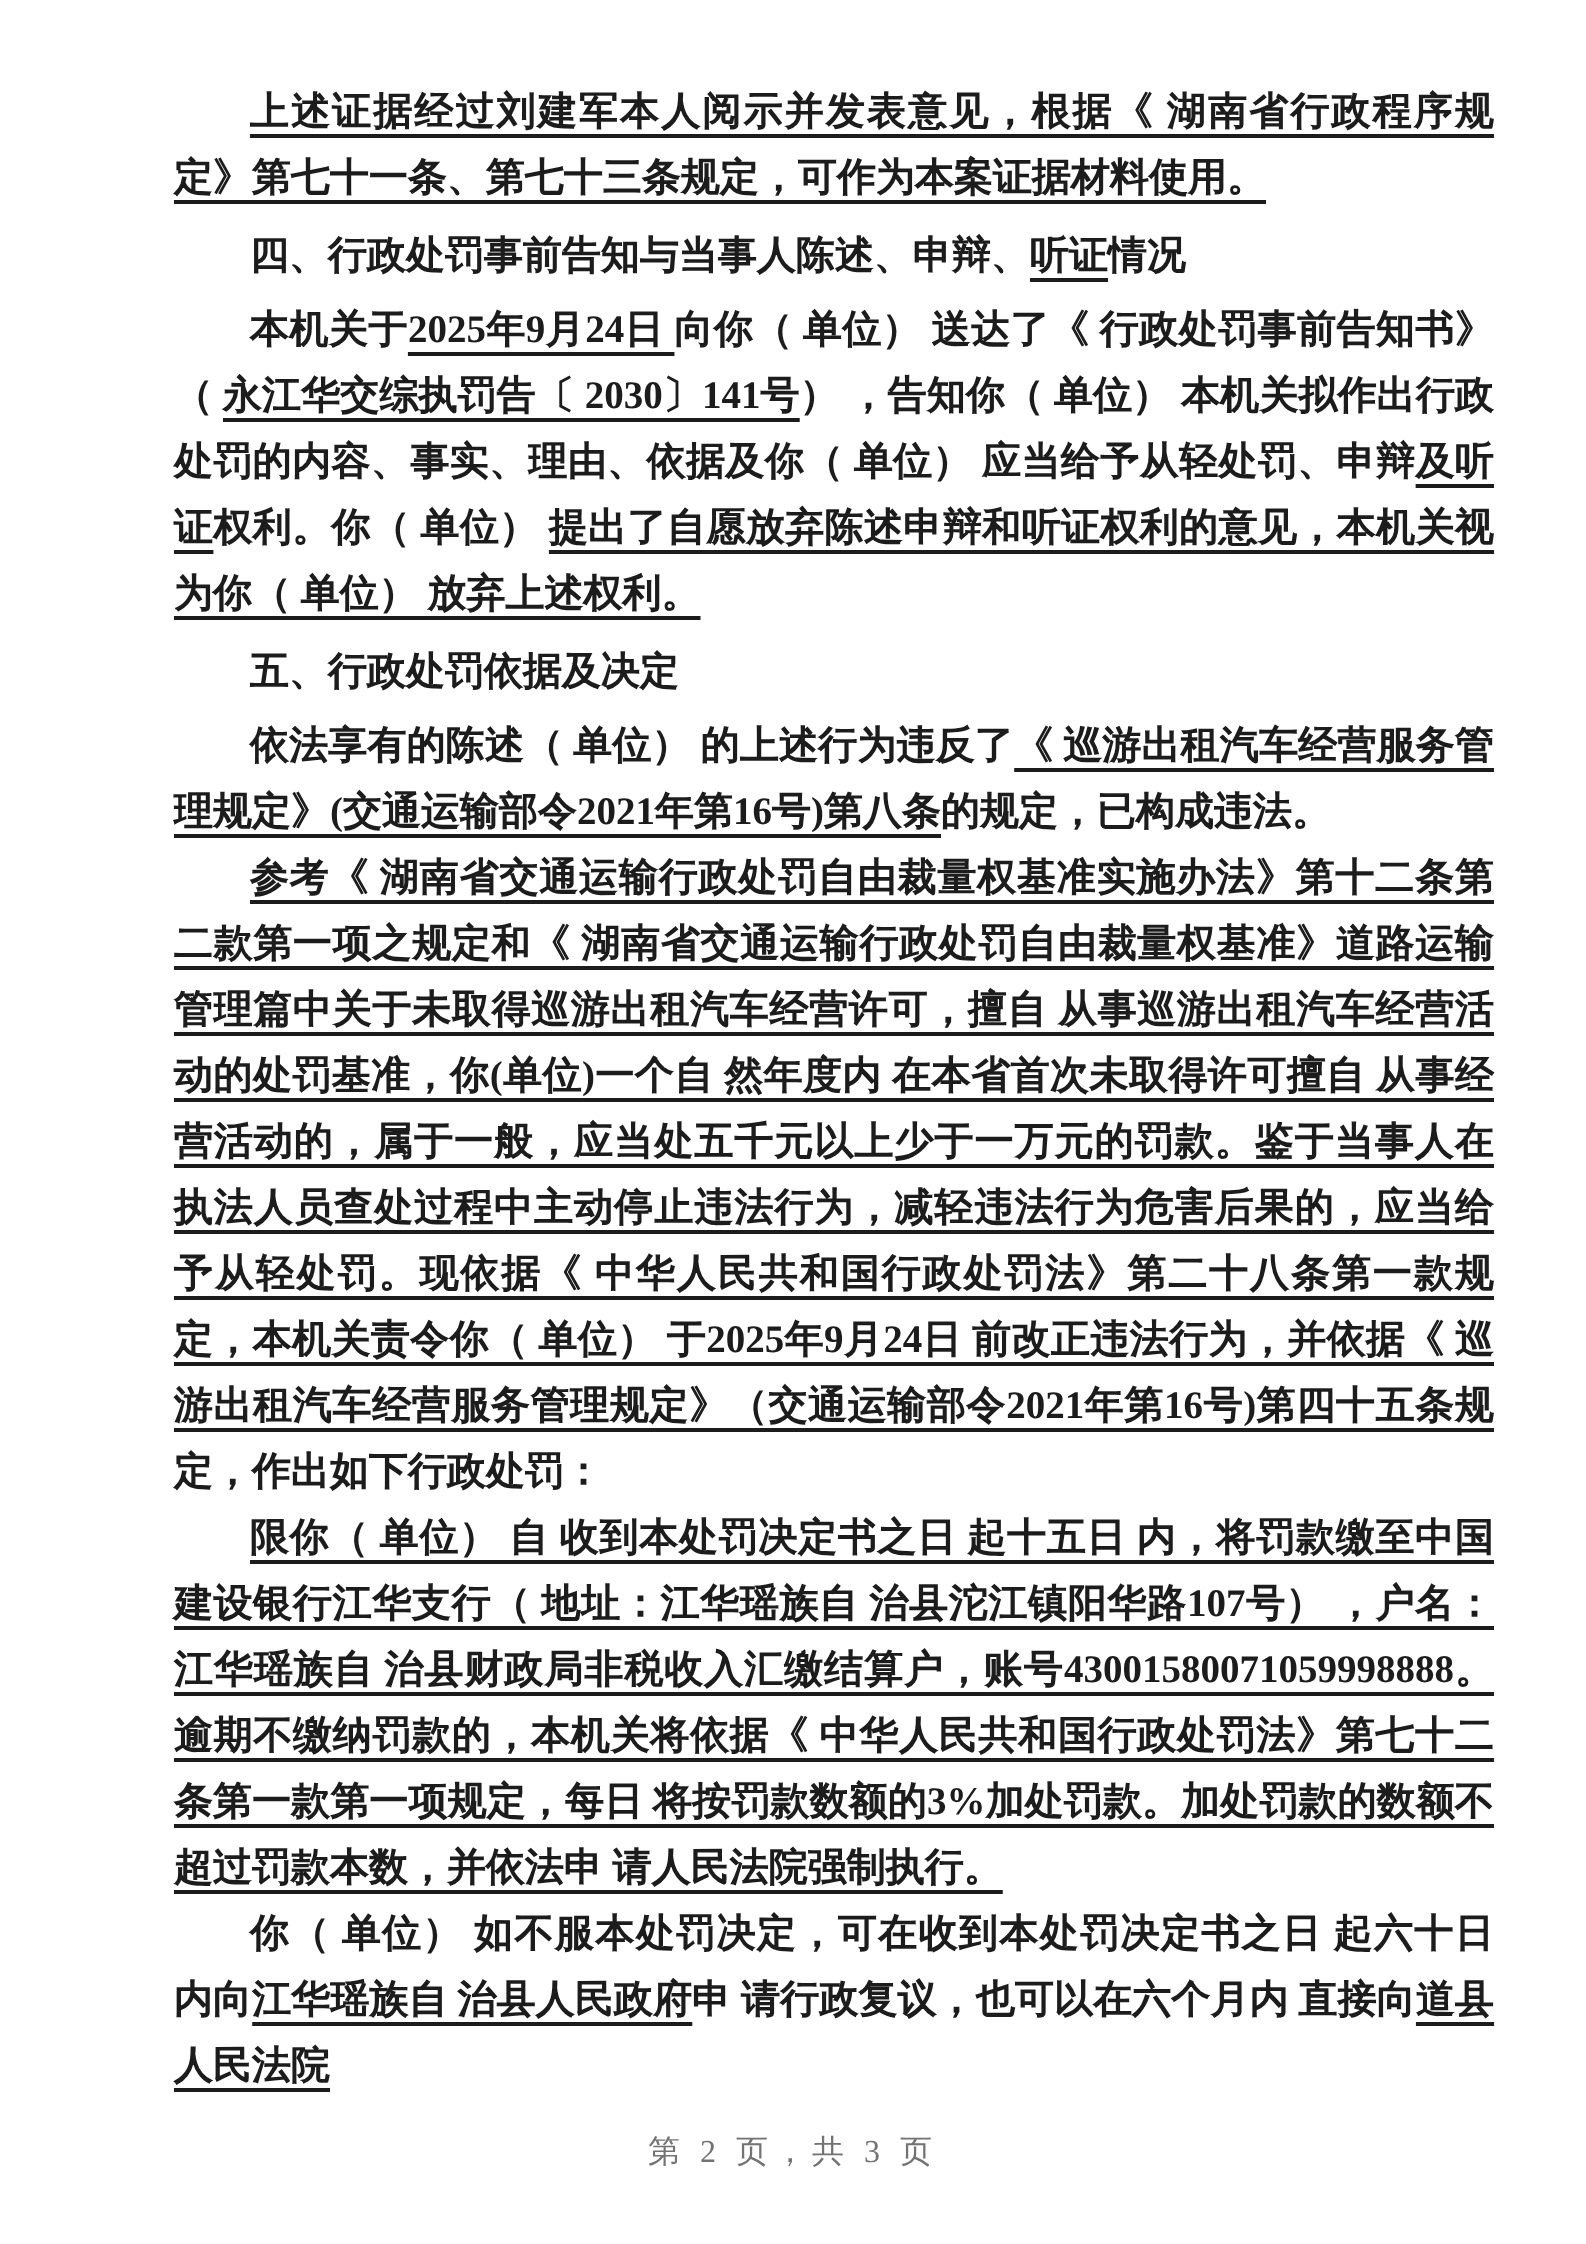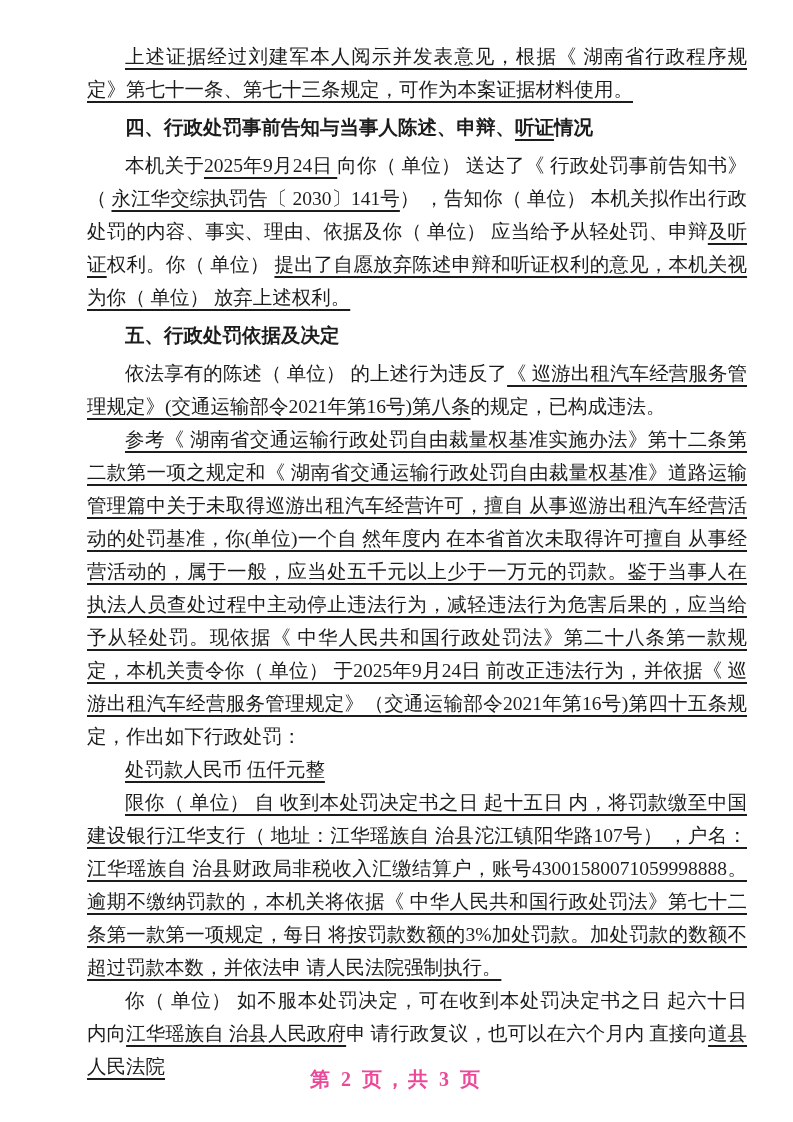--- a/index.html
+++ b/index.html
@@ -24,21 +24,21 @@
   }
   .content p {
     margin: 0;
     text-align: justify;
     text-justify: inter-ideograph;
   }
   p.body {
     font-size: 19.5px;
     line-height: 33px;
     text-indent: 38px;
-    font-weight: 400;
+    font-weight: 700;
   }
   p.heading {
     font-family: Liberation Mono, monospace;
     font-size: 19.5px;
     line-height: 33px;
     text-indent: 38px;
     font-weight: 700;
     margin-top: 7px;
     margin-bottom: 3px;
   }
@@ -47,35 +47,33 @@
     text-decoration-thickness: 1.6px;
     text-underline-offset: 5px;
     text-decoration-color: #1c1c1c;
   }
   .footer {
     position: absolute;
     top: 1066px;
     left: 0;
     width: 100%;
     text-align: center;
-    font-size: 20px;
+    font-size: 16px;
     letter-spacing: 3px;
-    color: #ec4899;
-    font-weight: bold;
+    color: #737373;
   }
 </style>
 </head>
 <body>
 
 <div class="page">
   <div class="content">
       <p class="body"><span class="u">上述证据经过刘建军本人阅示并发表意见，根据《 湖南省行政程序规定》第七十一条、第七十三条规定，可作为本案证据材料使用。</span></p>
       <p class="heading"><span>四、行政处罚事前告知与当事人陈述、申辩、</span><span class="u">听证</span><span>情况</span></p>
       <p class="body"><span>本机关于</span><span class="u">2025年9月24日 </span><span>向你（ 单位） 送达了《 行政处罚事前告知书》（ </span><span class="u">永江华交综执罚告〔 2030〕141号</span><span>） ，告知你（ 单位） 本机关拟作出行政处罚的内容、事实、理由、依据及你（ 单位） 应当给予从轻处罚、申辩</span><span class="u">及听证</span><span>权利。你（ 单位） </span><span class="u">提出了自愿放弃陈述申辩和听证权利的意见，本机关视为你（ 单位） 放弃上述权利。</span></p>
       <p class="heading"><span>五、行政处罚依据及决定</span></p>
       <p class="body"><span>依法享有的陈述（ 单位） 的上述行为违反了</span><span class="u">《 巡游出租汽车经营服务管理规定》(交通运输部令2021年第16号)第八条</span><span>的规定，已构成违法。</span></p>
       <p class="body"><span class="u">参考《 湖南省交通运输行政处罚自由裁量权基准实施办法》第十二条第二款第一项之规定和《 湖南省交通运输行政处罚自由裁量权基准》道路运输管理篇中关于未取得巡游出租汽车经营许可，擅自 从事巡游出租汽车经营活动的处罚基准，你(单位)一个自 然年度内 在本省首次未取得许可擅自 从事经营活动的，属于一般，应当处五千元以上少于一万元的罚款。鉴于当事人在执法人员查处过程中主动停止违法行为，减轻违法行为危害后果的，应当给予从轻处罚。现依据《 中华人民共和国行政处罚法》第二十八条第一款规定，本机关责令你（ 单位） 于2025年9月24日 前改正违法行为，并依据《 巡游出租汽车经营服务管理规定》（交通运输部令2021年第16号)第四十五条规</span><span>定，作出如下行政处罚：</span></p>
-      <p class="body"><span class="u">处罚款人民币 伍仟元整</span></p>
       <p class="body"><span class="u">限你（ 单位） 自 收到本处罚决定书之日 起十五日 内，将罚款缴至中国建设银行江华支行（ 地址：江华瑶族自 治县沱江镇阳华路107号） ，户名：江华瑶族自 治县财政局非税收入汇缴结算户，账号43001580071059998888。逾期不缴纳罚款的，本机关将依据《 中华人民共和国行政处罚法》第七十二条第一款第一项规定，每日 将按罚款数额的3%加处罚款。加处罚款的数额不超过罚款本数，并依法申 请人民法院强制执行。</span></p>
       <p class="body"><span>你（ 单位） 如不服本处罚决定，可在收到本处罚决定书之日 起六十日 内向</span><span class="u">江华瑶族自 治县人民政府</span><span>申 请行政复议，也可以在六个月内 直接向</span><span class="u">道县人民法院</span></p>
     </div>
   <div class="footer">第 2 页，共 3 页</div>
 </div>
 
 </body></html>

